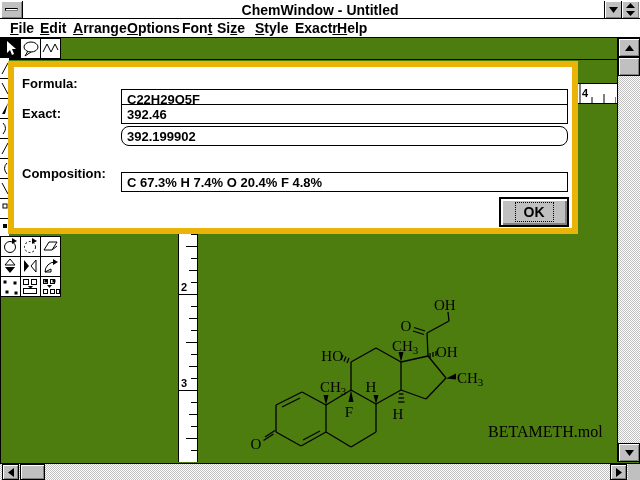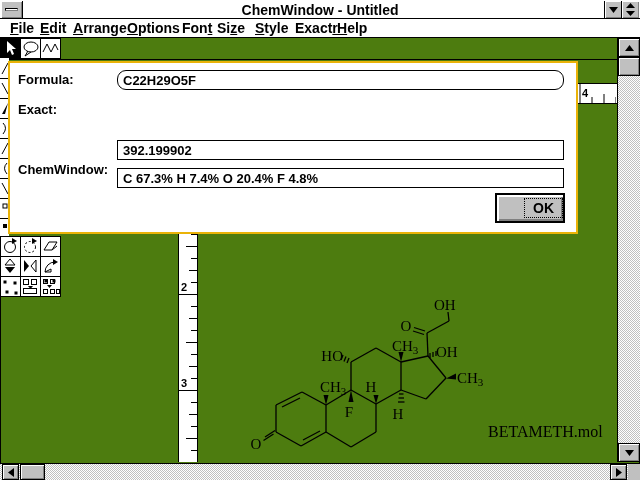--- a/index.html
+++ b/index.html
@@ -32,30 +32,30 @@
   .vruler .num{position:absolute;left:2px;font-weight:bold;font-size:11px;}
   .doc-rightline{position:absolute;left:617px;top:38px;width:1px;height:424px;background:#000;}
   
   .tb-toprow{position:absolute;left:0;top:38px;width:61px;height:21px;}
   .tb-cell{position:absolute;top:0;width:21px;height:21px;border:1px solid #000;box-sizing:border-box;background:#fff;}
   .tb-cell.sel{background:#000;}
   .tb-sliver{position:absolute;left:0;top:58px;width:9px;height:179px;background:#fff;}
   .tb-grid{position:absolute;left:0;top:236px;width:61px;height:61px;background:#fff;}
   
   .dialog{position:absolute;left:8px;top:61px;width:570px;height:173px;background:#fff;
-          border:2px solid #eab308;box-sizing:border-box;z-index:20;}
+          border:6px solid #eab308;box-sizing:border-box;z-index:20;}
   .dlg-label{position:absolute;left:8px;height:20px;line-height:20px;font-weight:bold;font-size:13px;color:#000;}
   .dlg-input{position:absolute;left:107px;width:447px;height:20px;border:1px solid #000;background:#fff;
              font-family:"Liberation Sans",sans-serif;font-weight:bold;font-size:13px;color:#000;
              padding:0 0 0 5px;box-sizing:border-box;outline:none;}
   .okbtn{position:absolute;left:485px;top:130px;width:70px;height:30px;background:#c0c0c0;
          border:2px solid #000;box-sizing:border-box;
          box-shadow:inset 2px 2px 0 #fff,inset -2px -2px 0 #808080;
          font-family:"Liberation Sans",sans-serif;font-weight:bold;font-size:14px;color:#000;
-         display:flex;align-items:center;justify-content:flex-end;padding:0;}
+         display:flex;align-items:center;justify-content:center;padding:0;}
   .okbtn .focus{border:1px dotted #000;padding:1px 8px;}
   
   .checker{background-color:#c0c0c0;
     background-image:linear-gradient(45deg,#fff 25%,transparent 25%,transparent 75%,#fff 75%),
                      linear-gradient(45deg,#fff 25%,transparent 25%,transparent 75%,#fff 75%);
     background-size:2px 2px;background-position:0 0,1px 1px;}
   .vscroll{position:absolute;left:617px;top:38px;width:23px;height:424px;border-left:1px solid #000;box-sizing:border-box;z-index:10;}
   .hscroll{position:absolute;left:0;top:463px;width:640px;height:17px;border-top:1px solid #000;box-sizing:border-box;z-index:10;}
   .sbtn{position:absolute;background:#c0c0c0;border:1px solid #000;box-sizing:border-box;
         box-shadow:inset 1px 1px 0 #fff,inset -1px -1px 0 #808080;
@@ -315,24 +315,25 @@
       <text x="406" y="331" text-anchor="middle">O</text>
       <text x="434" y="310">OH</text>
       <text x="436" y="357">OH</text>
       <text x="457" y="383"><tspan>CH</tspan><tspan dy="3" font-size="11">3</tspan></text>
     </g>
     <text x="488" y="437" font-size="16">BETAMETH.mol</text>
   </svg>
 
   <div class="dialog">
     <div class="dlg-label" style="top:7px">Formula:</div>
-    <input class="dlg-input" style="top: 7px; border-radius: 9px;" value="C22H29O5F">
+    <input class="dlg-input" style="top: 22px;" value="C22H29O5F">
     <div class="dlg-label" style="top:37px">Exact:</div>
-    <input class="dlg-input" style="top: 77px;" value="392.199902">
-    <div class="dlg-label" style="top:97px">ChemWindow:</div>
+    <input class="dlg-input" style="top: 37px;" value="392.46">
+    <input class="dlg-input" style="top: 59px; border-radius: 8px;" value="392.199902">
+    <div class="dlg-label" style="top:97px">Composition:</div>
     <input class="dlg-input" style="top: 105px;" value="C 67.3% H 7.4% O 20.4% F 4.8%">
     <button class="okbtn">
       <span class="focus">OK</span>
     </button>
   </div>
 
   <div class="vscroll checker">
     <button class="sbtn up">
       <svg width="9" height="6">
           <polygon points="4.5,0 9,6 0,6" fill="#000"></polygon>

